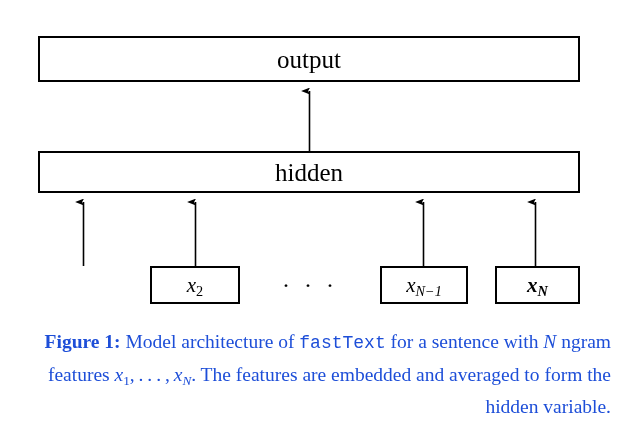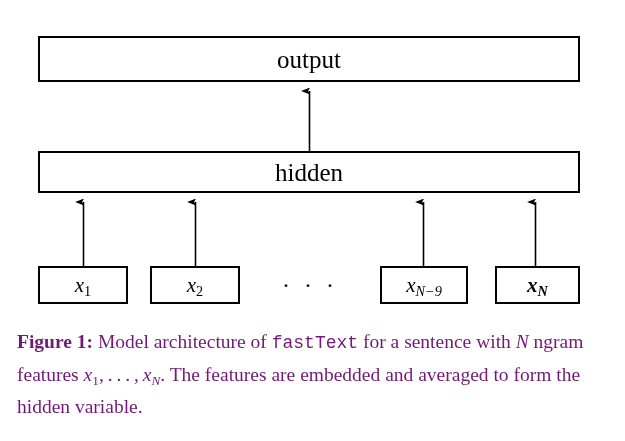--- a/index.html
+++ b/index.html
@@ -113,22 +113,22 @@
 
   
   #figure-caption {
     position: absolute;
     left: 17px;
     top: 326px;
     width: 594px;
     font-family: "Liberation Serif", "DejaVu Serif", serif;
     font-size: 19.5px;
     line-height: 32px;
-    text-align: left;
-    color: #701a75;
+    text-align: right;
+    color: #1d4ed8;
   }
   #caption-label {
     font-weight: bold;
   }
   .tt {
     font-family: "Liberation Mono", "DejaVu Sans Mono", monospace;
     font-size: 18px;
     letter-spacing: 0px;
   }
 </style>
@@ -140,30 +140,27 @@
   <div id="figure-diagram">
 
     <div class="node-box layer-box" id="hidden-box">
       <span>hidden</span>
     </div>
 
     <div class="node-box layer-box" id="output-box">
       <span>output</span>
     </div>
 
-    <div class="node-box input-box" id="input-box-1">
-      <span class="mathvar"><span>x</span><sub>1</sub></span>
-    </div>
 
     <div class="node-box input-box" id="input-box-2">
       <span class="mathvar"><span>x</span><sub>2</sub></span>
     </div>
 
     <div class="node-box input-box" id="input-box-3">
-      <span class="mathvar"><span>x</span><sub class="italic-sub">N−9</sub></span>
+      <span class="mathvar"><span>x</span><sub class="italic-sub">N−1</sub></span>
     </div>
 
     <div class="node-box input-box" id="input-box-4">
       <span class="mathvar"><span>x</span><sub class="italic-sub">N</sub></span>
     </div>
 
     <div id="ellipsis-dots">· · ·</div>
 
     <svg id="arrow-layer" width="625" height="320" viewBox="0 0 625 320">
       <defs>

